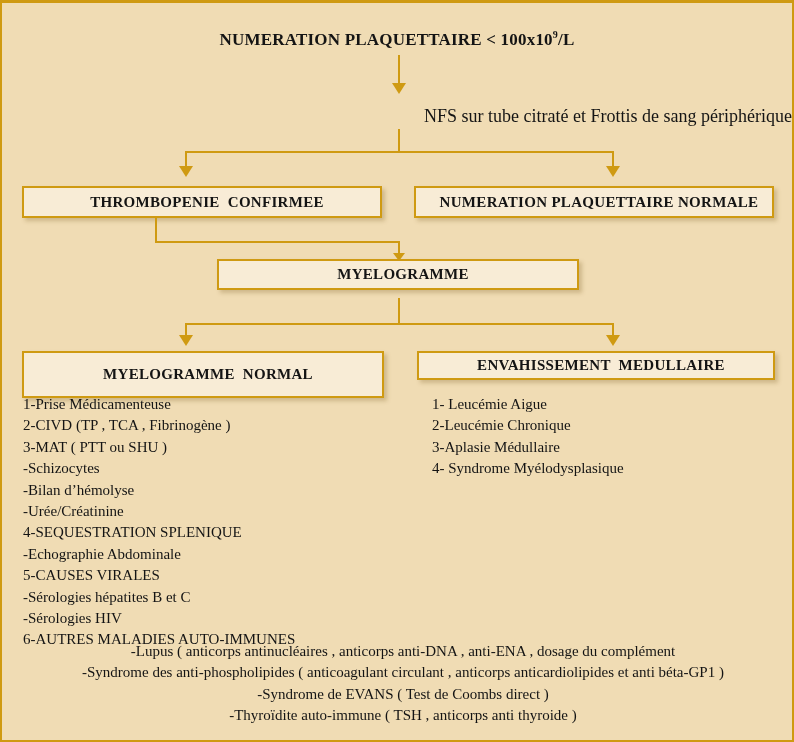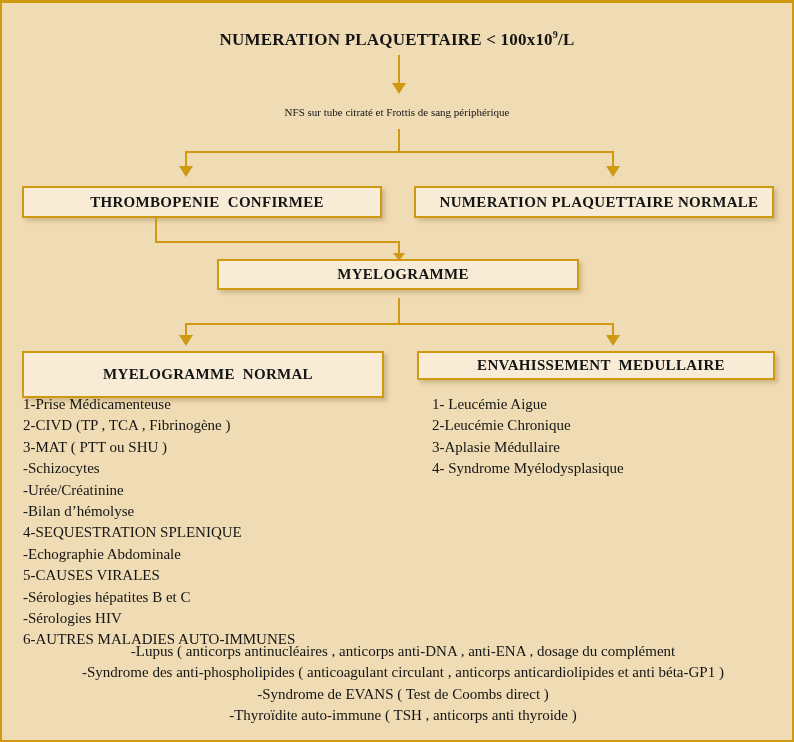--- a/index.html
+++ b/index.html
@@ -34,22 +34,22 @@
   .plain-title {
     left: 0; right: 0;
     text-align: center;
     font-weight: bold;
     font-size: 17px;
     letter-spacing: .2px;
     white-space: nowrap;
   }
   .plain-sub {
     left: 0; right: 0;
-    text-align: center;
-    font-size: 11px;
+    text-align: right;
+    font-size: 18px;
     white-space: nowrap;
   }
   .sup { font-size: 10px; vertical-align: super; }
 
   
   .node {
     box-sizing: border-box;
     background: #f8ecd6;
     border: 2px solid #cf9a12;
     box-shadow: 3px 3px 4px rgba(120, 90, 30, .28);
@@ -125,22 +125,22 @@
   <div class="abs arrow-down" style="left:604px; top:332px;"></div>
 
   <div class="abs node" style="left:20px; top:348px; width:362px; height:47px;">MYELOGRAMME  NORMAL</div>
   <div class="abs node" style="left:415px; top:348px; width:358px; height:29px;">ENVAHISSEMENT  MEDULLAIRE</div>
 
   <div class="abs list" id="left-list" style="left:21px; top:391px; width:400px;">
       <div class="row">1-Prise Médicamenteuse</div>
       <div class="row">2-CIVD  (TP , TCA , Fibrinogène )</div>
       <div class="row">3-MAT ( PTT ou SHU )</div>
       <div class="row">-Schizocytes</div>
+      <div class="row">-Bilan d’hémolyse</div>
       <div class="row">-Urée/Créatinine</div>
-      <div class="row">-Bilan d’hémolyse</div>
       <div class="row">4-SEQUESTRATION SPLENIQUE</div>
       <div class="row">-Echographie Abdominale</div>
       <div class="row">5-CAUSES VIRALES</div>
       <div class="row">-Sérologies hépatites B et C</div>
       <div class="row">-Sérologies HIV</div>
       <div class="row">6-AUTRES MALADIES AUTO-IMMUNES</div>
     </div>
 
   <div class="abs list" id="right-list" style="left:430px; top:391px; width:350px;">
       <div class="row">1- Leucémie Aigue</div>

